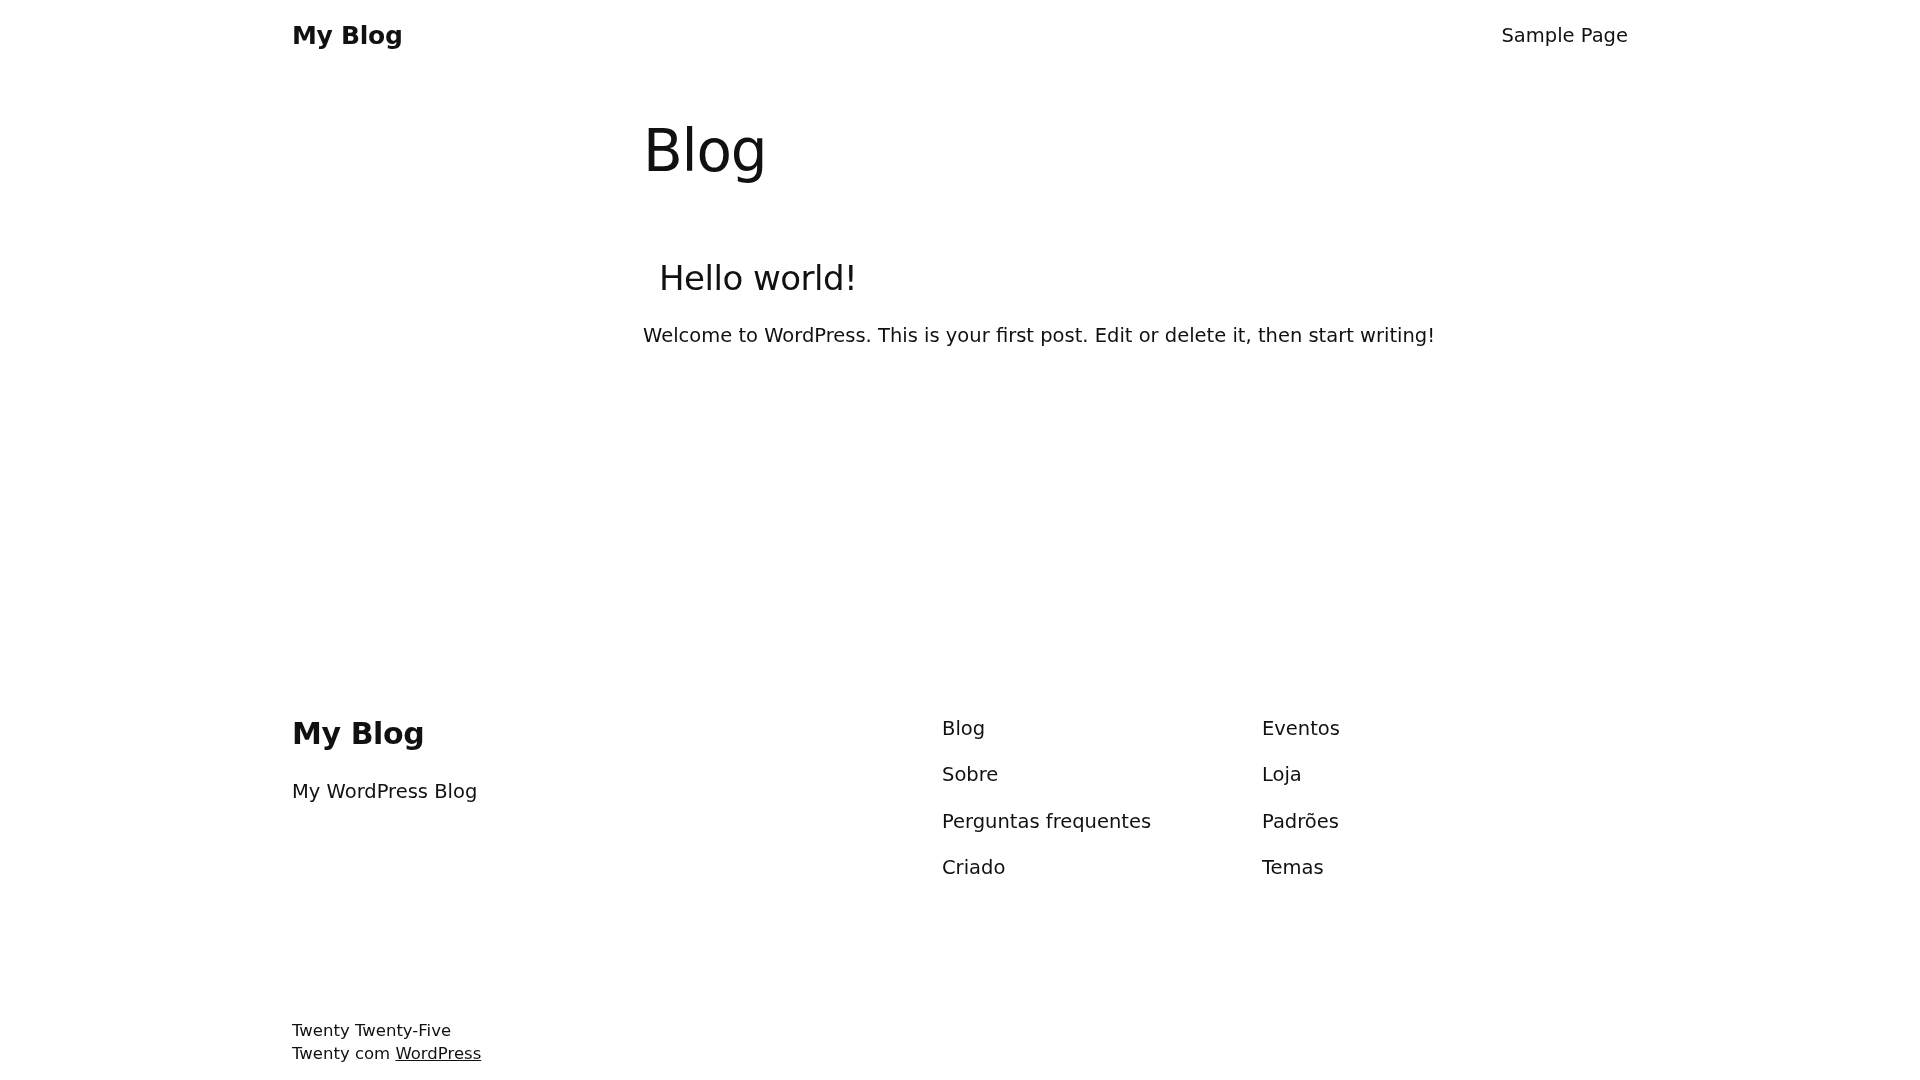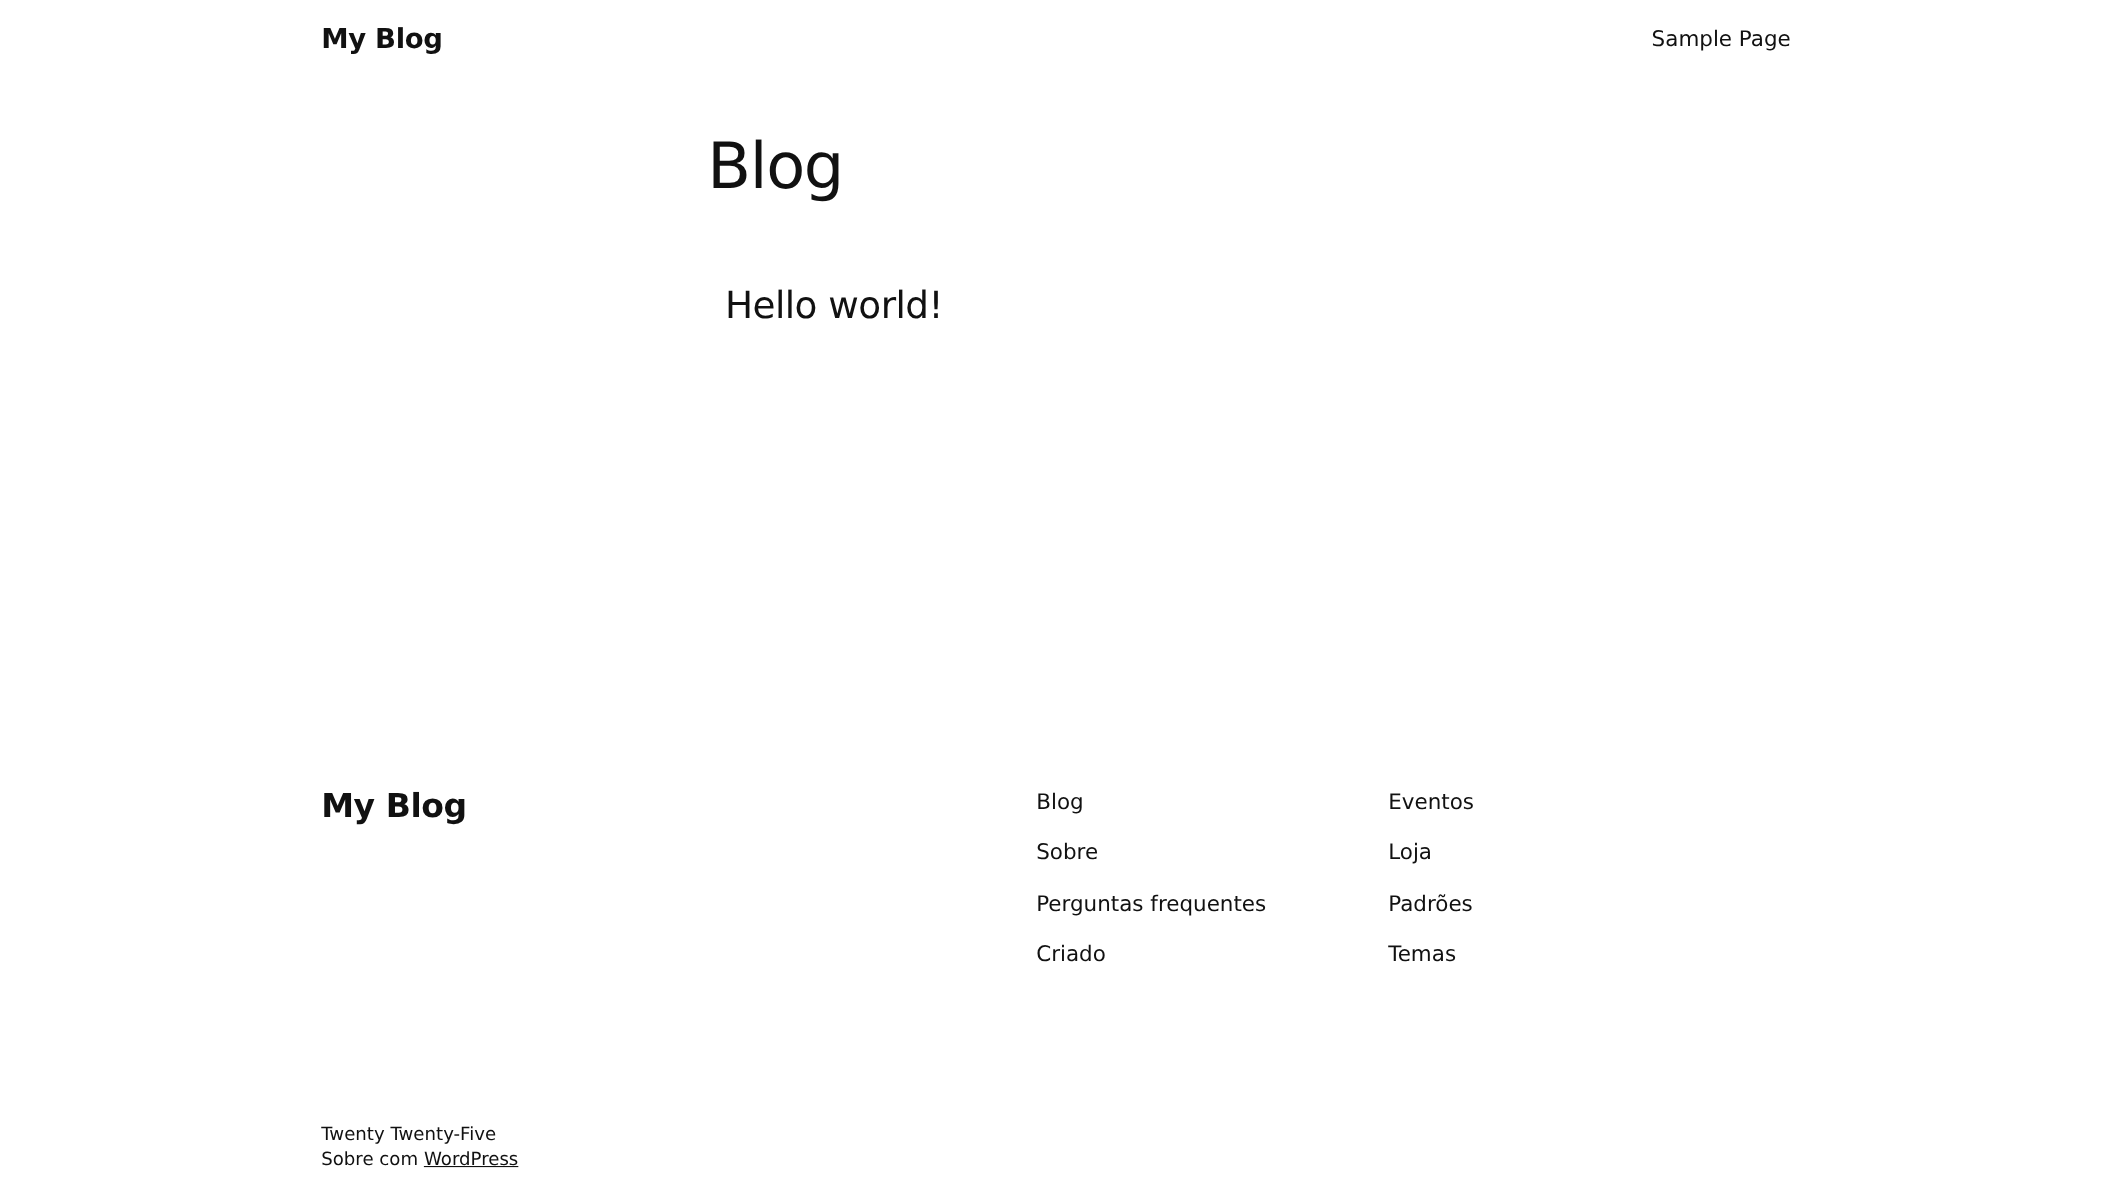--- a/index.html
+++ b/index.html
@@ -189,29 +189,31 @@
 
   <main class="main">
     <div class="content-col">
       <h1 class="archive-title">Blog</h1>
 
       <div class="post-list">
         <article>
           <h2 class="post-title">
             <a href="#">Hello world!</a>
           </h2>
+          <p class="post-excerpt">Welcome to WordPress. This is your first post. Edit or delete it, then start writing!</p>
         </article>
       </div>
     </div>
   </main>
 
   <footer class="site-footer">
     <div class="footer-top">
       <div class="footer-brand">
         <a class="footer-site-title" href="#">My Blog</a>
+        <p class="footer-tagline">My WordPress Blog</p>
       </div>
 
       <nav class="footer-nav-col">
         <a href="#">Blog</a>
         <a href="#">Sobre</a>
         <a href="#">Perguntas frequentes</a>
         <a href="#">Criado</a>
       </nav>
 
       <nav class="footer-nav-col">
@@ -219,18 +221,18 @@
         <a href="#">Loja</a>
         <a href="#">Padrões</a>
         <a href="#">Temas</a>
       </nav>
     </div>
   </footer>
 
   <div class="footer-bottom">
     <span class="footer-theme">Twenty Twenty-Five</span>
     <span class="footer-credit">
-      <span>Sobre com</span>
+      <span>Twenty com</span>
       <a href="#">WordPress</a>
     </span>
   </div>
 
 </div>
 
 </body></html>

